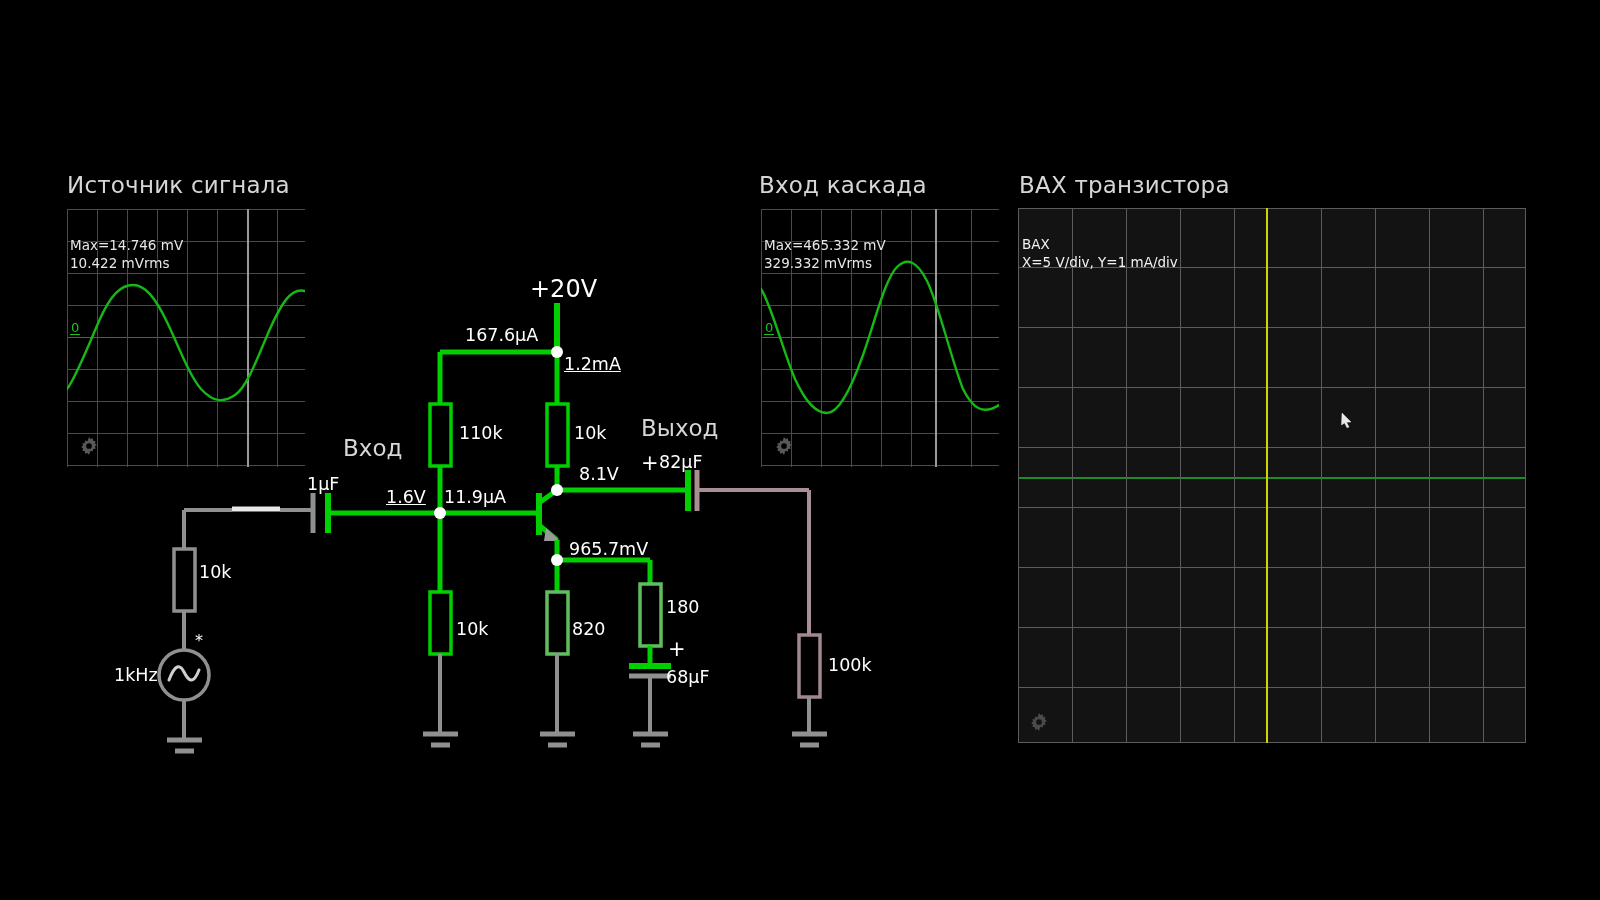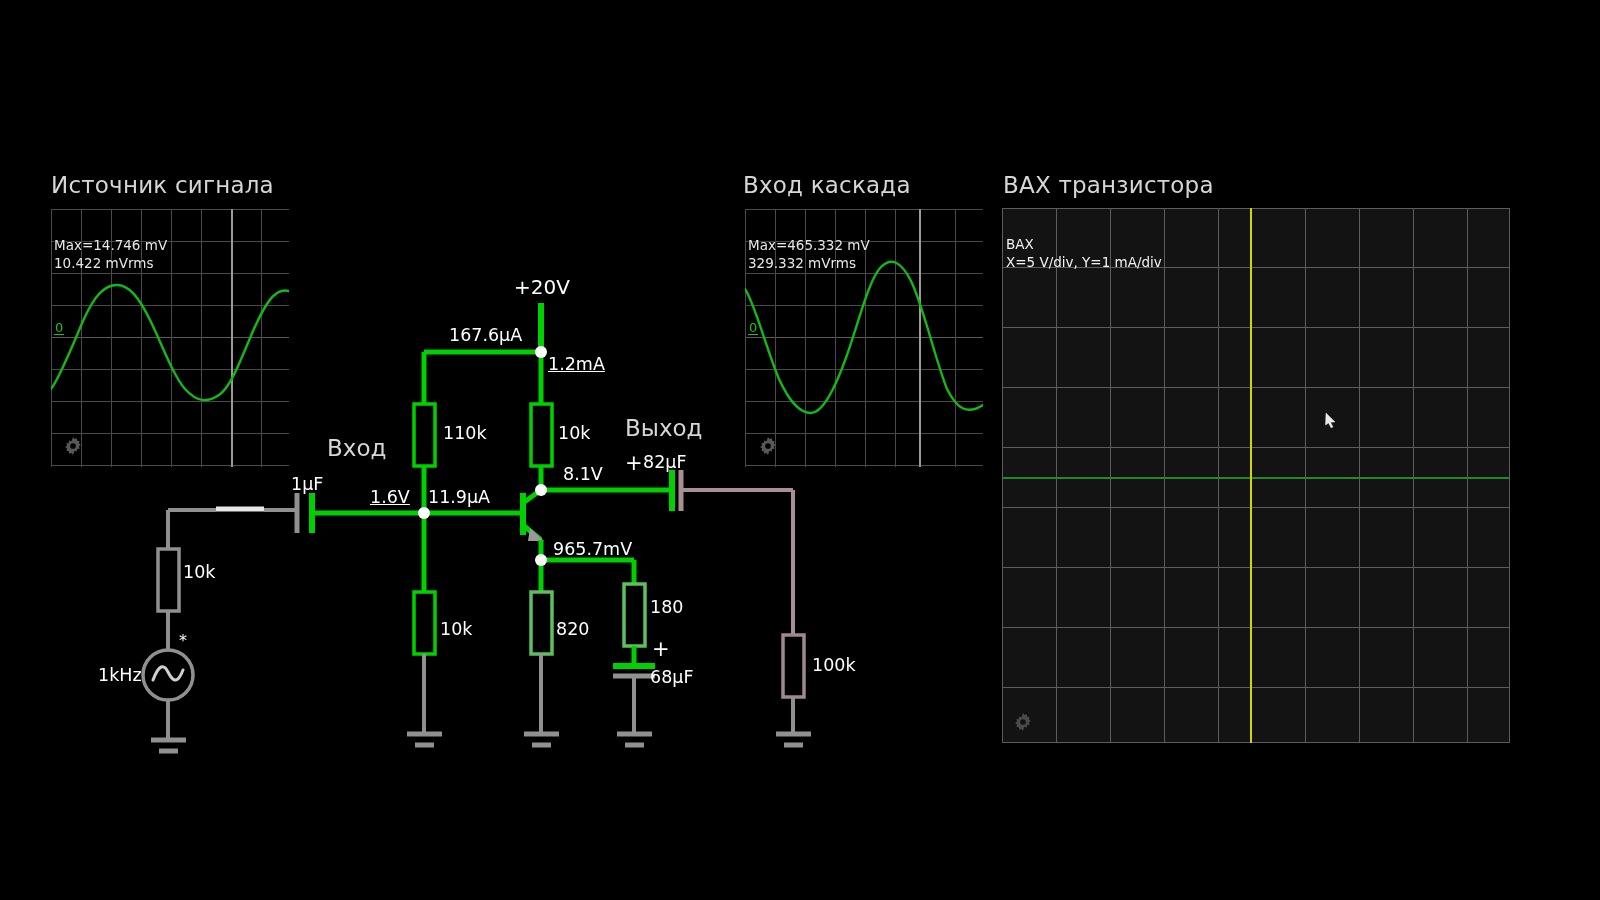--- a/index.html
+++ b/index.html
@@ -10,21 +10,21 @@
   body {
     width: 1600px;
     height: 900px;
     position: relative;
     overflow: hidden;
     font-family: "DejaVu Sans", "Liberation Sans", sans-serif;
     color: #ffffff;
   }
   .stage {
     position: absolute;
-    left: 0; top: 0;
+    left: 16px; top: 0;
     width: 1264px;
     height: 900px;
   }
 
   
   .panel-title {
     position: absolute;
     font-size: 23px;
     color: #d6d6d6;
     font-weight: 400;
@@ -412,21 +412,21 @@
       <line class="gnd" x1="776" y1="734" x2="811" y2="734"></line>
       <line class="gnd" x1="784" y1="745" x2="803" y2="745"></line>
     </g>
 
     <circle cx="541" cy="352" r="6" fill="#ffffff"></circle>
     <circle cx="424" cy="513" r="6" fill="#ffffff"></circle>
     <circle cx="541" cy="490" r="6" fill="#ffffff"></circle>
     <circle cx="541" cy="560" r="6" fill="#ffffff"></circle>
   </svg>
 
-  <div class="clabel" style="left:514px; top:277px; font-size:20px;">+20V</div>
+  <div class="clabel" style="left:514px; top:277px; font-size:24px;">+20V</div>
 
   <div class="clabel" style="left:449px; top:327px;">167.6µA</div>
 
   <div class="clabel" style="left:548px; top:356px;text-decoration:underline;">1.2mA</div>
 
   <div class="clabel" style="left:443px; top:425px;">110k</div>
 
   <div class="clabel" style="left:558px; top:425px;">10k</div>
 
   <div class="clabel big" style="left:327px; top:437px;">Вход</div>

